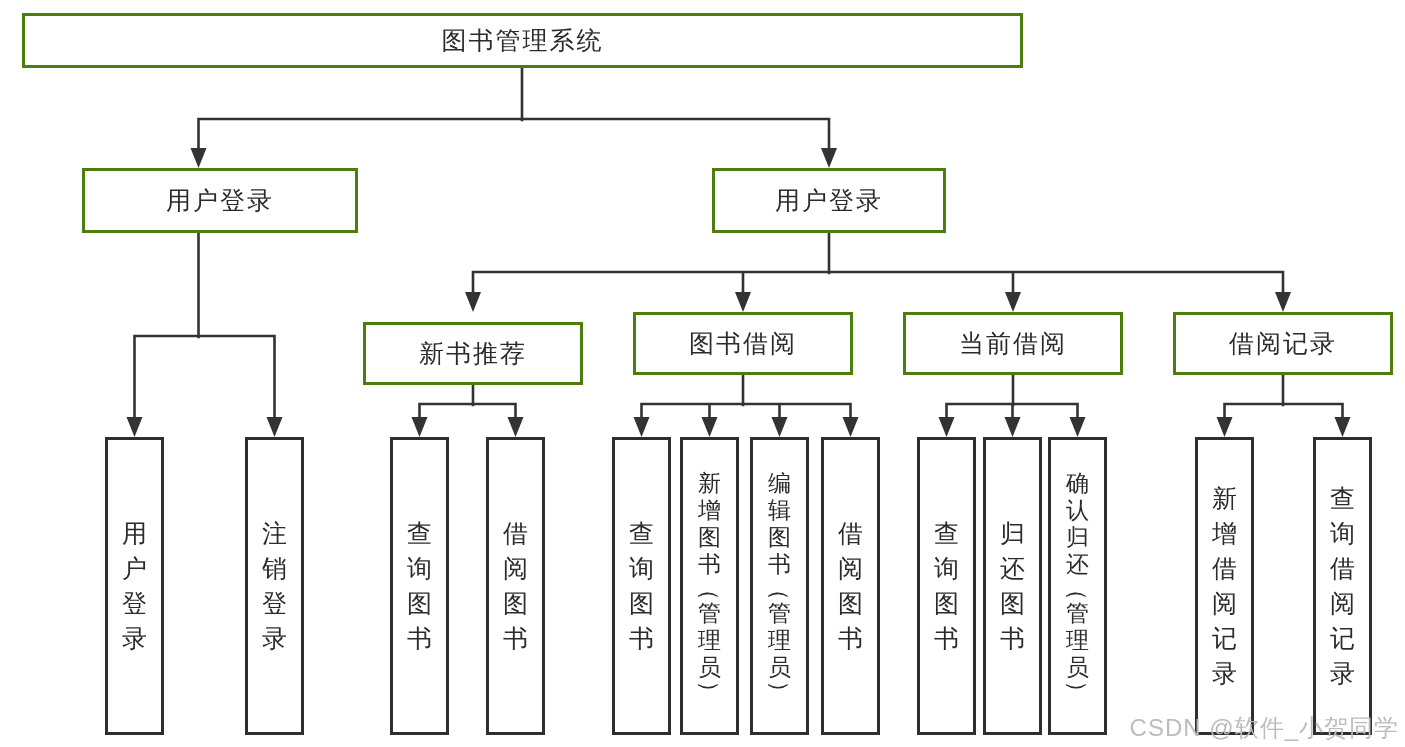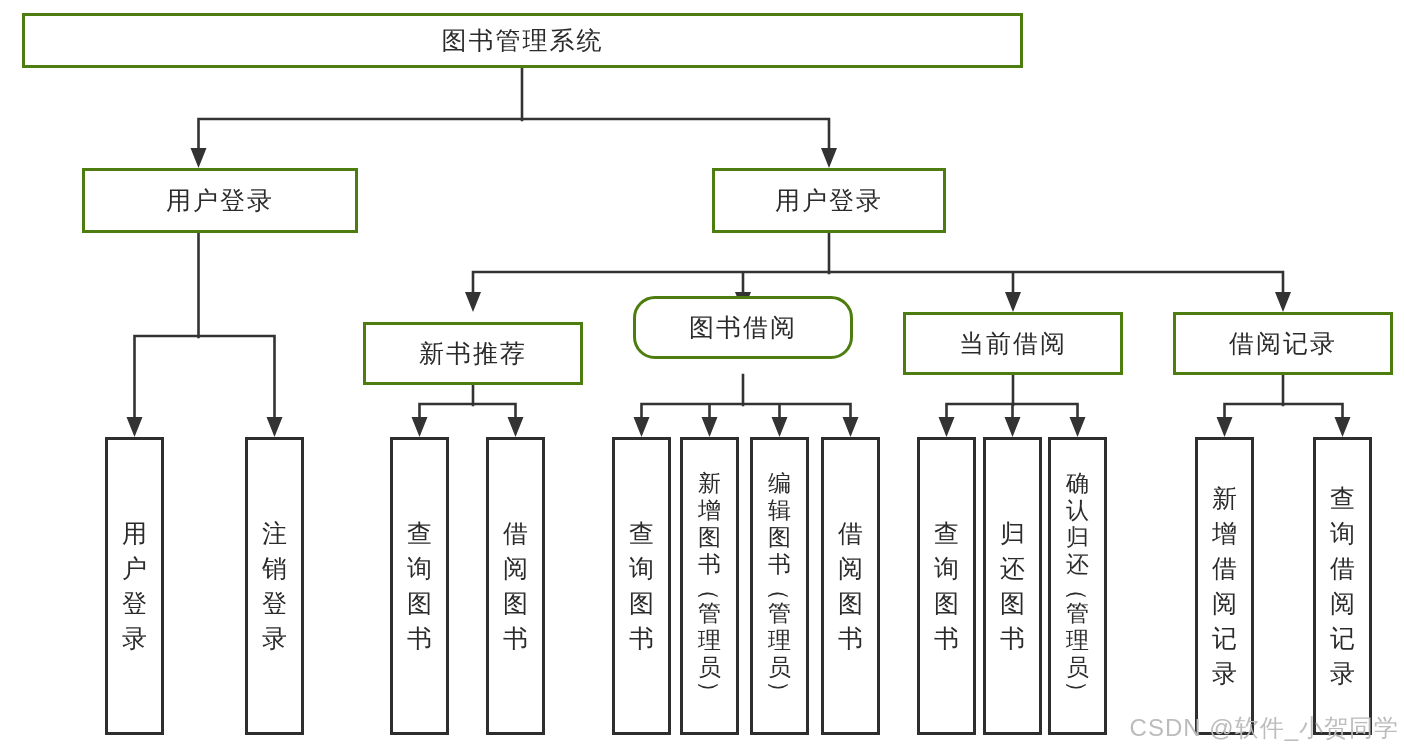--- a/index.html
+++ b/index.html
@@ -145,21 +145,21 @@
       M1216.5 417 L1232.5 417 L1224.5 437 Z
       M1334.5 417 L1350.5 417 L1342.5 437 Z"></path>
   </svg>
 
   <div class="hbox" style="left:22px;top:13px;width:1001px;height:55px;">图书管理系统</div>
 
   <div class="hbox" style="left:82px;top:168px;width:276px;height:65px;">用户登录</div>
   <div class="hbox" style="left:712px;top:168px;width:234px;height:65px;">用户登录</div>
 
   <div class="hbox" style="left:363px;top:322px;width:220px;height:63px;">新书推荐</div>
-  <div class="hbox" style="left:633px;top:296px;width:220px;height:63px;border-radius:22px;">图书借阅</div>
+  <div class="hbox" style="left:633px;top:312px;width:220px;height:63px;">图书借阅</div>
   <div class="hbox" style="left:1173px;top:312px;width:220px;height:63px;">借阅记录</div>
   <div class="hbox" style="left:903px;top:312px;width:220px;height:63px;">当前借阅</div>
 
   <div class="vbox" style="left:105px;">
       <div class="vtext">
         <span>用</span>
         <span>户</span>
         <span>登</span>
         <span>录</span>
       </div>

